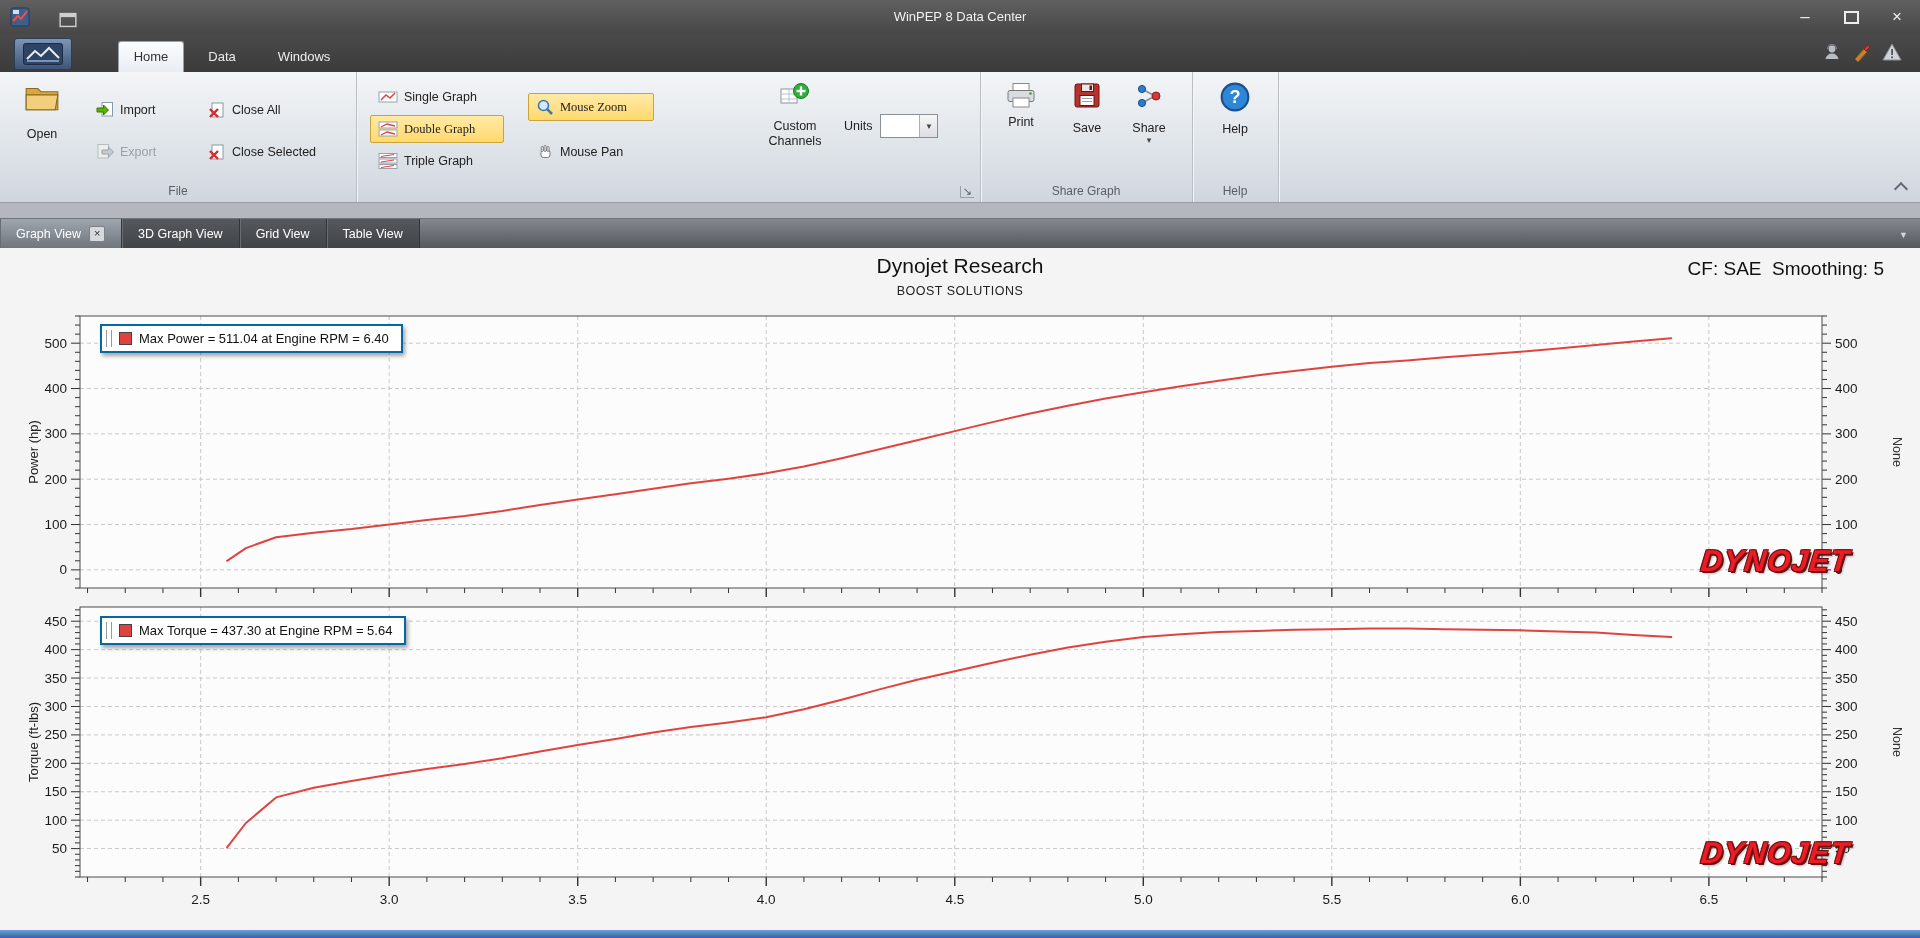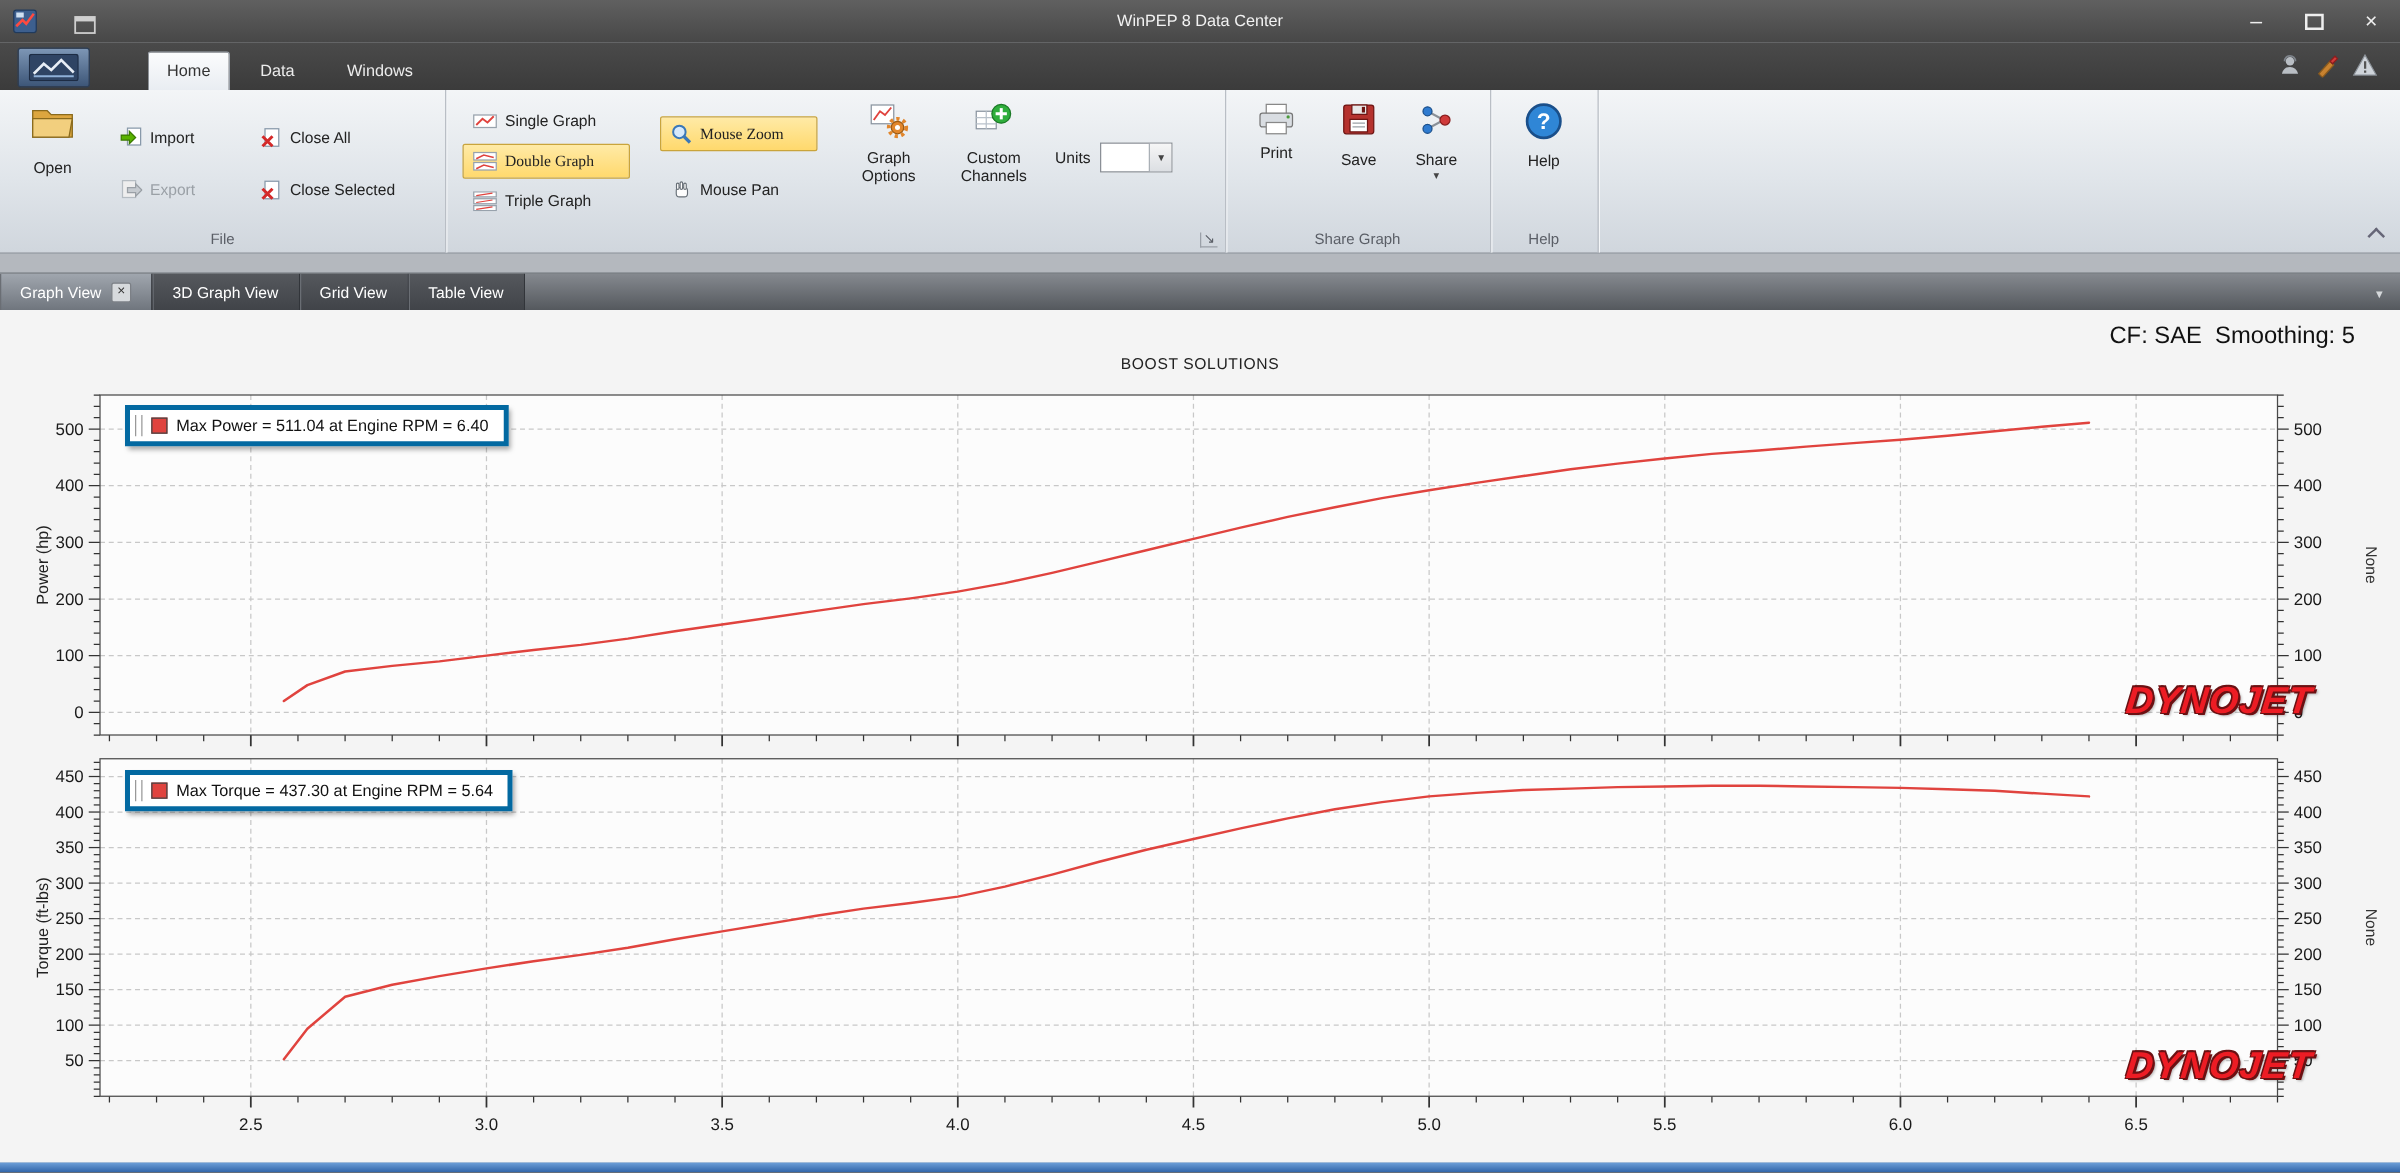--- a/index.html
+++ b/index.html
@@ -47,21 +47,21 @@
   .content{position:absolute;top:248px;left:0;right:0;bottom:8px;background:#f4f4f4;}
   .page-title{position:absolute;top:6px;left:0;right:0;text-align:center;font-size:21px;color:#111;}
   .page-subtitle{position:absolute;top:36px;left:0;right:0;text-align:center;font-size:12.5px;letter-spacing:.5px;color:#222;}
   .cf-info{position:absolute;top:10px;right:36px;font-size:19px;color:#111;white-space:pre;}
   .chart{position:absolute;left:0;width:1920px;}
   .plot{display:block;}
   svg text{font-family:"Liberation Sans",sans-serif;font-size:13.5px;fill:#1a1a1a;}
   .ylab,.ylab-r{position:absolute;font-size:13px;color:#222;writing-mode:vertical-rl;}
   .ylab{transform:translateY(-50%) rotate(180deg);}
   .ylab-r{transform:translateY(-50%);font-size:12.5px;color:#333;}
-  .legend{position:absolute;left:100px;height:25px;display:flex;align-items:center;gap:7px;background:#fff;border:4px solid #0369a1;box-shadow:2px 3px 4px rgba(0,0,0,.35);padding:0 12px 0 4px;font-size:13px;color:#111;white-space:nowrap;}
+  .legend{position:absolute;left:100px;height:25px;display:flex;align-items:center;gap:7px;background:#fff;border:2px solid #0369a1;box-shadow:2px 3px 4px rgba(0,0,0,.35);padding:0 12px 0 4px;font-size:13px;color:#111;white-space:nowrap;}
   .legend-grip{width:4px;height:17px;border-left:1px solid #999;border-right:1px solid #999;}
   .legend-swatch{width:11px;height:11px;border:1px solid #444;background:#e0433e;}
   .watermark{position:absolute;right:70px;font-size:30px;font-weight:bold;font-style:italic;letter-spacing:1px;color:#ed1c24;transform:skewX(-6deg);
     text-shadow:-1px -1px 0 #6b1113,1px -1px 0 #6b1113,-1px 1px 0 #6b1113,2px 2px 0 #6b1113,3px 3px 2px rgba(0,0,0,.25);}
   .xlabel{position:absolute;top:668px;left:0;right:0;text-align:center;font-size:13.5px;color:#111;}
   .taskbar-edge{position:absolute;left:0;right:0;bottom:0;height:8px;background:linear-gradient(#6d9fd8,#2f63a7);}
 </style>
 </head>
 <body>
 
@@ -196,30 +196,20 @@
       <div class="smbtn" style="left:172px;top:66px;width:110px">
         <svg width="18" height="18" viewBox="0 0 18 18">
           <rect x="5" y="7" width="9" height="7.5" rx="2.5" fill="#fdfdfd" stroke="#666e76" stroke-width="0.9"></rect>
           <rect x="5.2" y="3.5" width="2" height="5" rx="1" fill="#fdfdfd" stroke="#666e76" stroke-width="0.9"></rect>
           <rect x="8.1" y="2.5" width="2" height="6" rx="1" fill="#fdfdfd" stroke="#666e76" stroke-width="0.9"></rect>
           <rect x="11" y="3.5" width="2" height="5" rx="1" fill="#fdfdfd" stroke="#666e76" stroke-width="0.9"></rect>
         </svg>
         <span>Mouse Pan</span>
       </div>
 
-      <div class="bigbtn" style="left:318px;top:2px;width:72px;height:104px">
-        <svg width="32" height="30" viewBox="0 0 32 30">
-          <rect x="2" y="3" width="18" height="15" fill="#fff" stroke="#8a94a0"></rect>
-          <polyline points="4,15 9,8 13,11 18,5" fill="none" stroke="#e0433e" stroke-width="1.5"></polyline>
-          <circle cx="23" cy="21" r="7" fill="none" stroke="#e2862b" stroke-width="3" stroke-dasharray="2.6 2.7"></circle>
-          <circle cx="23" cy="21" r="5" fill="#e2862b" stroke="#9c5a12"></circle>
-          <circle cx="23" cy="21" r="2" fill="#fff"></circle>
-        </svg>
-        <span style="margin-top:8px">Graph Options</span>
-      </div>
       <div class="bigbtn" style="left:398px;top:2px;width:80px;height:104px">
         <svg width="32" height="30" viewBox="0 0 32 30">
           <rect x="2" y="8" width="16" height="14" fill="#fff" stroke="#8a94a0"></rect>
           <line x1="2" y1="13" x2="18" y2="13" stroke="#b9c2cb"></line>
           <line x1="2" y1="18" x2="18" y2="18" stroke="#b9c2cb"></line>
           <line x1="10" y1="8" x2="10" y2="22" stroke="#b9c2cb"></line>
           <circle cx="22" cy="10" r="7.5" fill="#2fae3c" stroke="#1b7a26"></circle>
           <rect x="20.8" y="5.5" width="2.4" height="9" fill="#fff"></rect>
           <rect x="17.5" y="8.8" width="9" height="2.4" fill="#fff"></rect>
         </svg>
@@ -297,20 +287,21 @@
     <div class="vtab">
       <span>Grid View</span>
     </div>
     <div class="vtab">
       <span>Table View</span>
     </div>
     <span class="vtab-overflow">▼</span>
   </div>
 
   <div class="content">
+    <div class="page-title">Dynojet Research</div>
     <div class="page-subtitle">BOOST SOLUTIONS</div>
     <div class="cf-info">CF: SAE  Smoothing: 5</div>
 
     <div class="chart" style="top:62px;height:295px">
       <svg class="plot" id="csvg0" width="1920" height="295">
           <rect x="80" y="6" width="1742" height="272" fill="#fcfcfc"></rect>
           <line x1="200.6580086580086" x2="200.6580086580086" y1="6" y2="278" stroke="#c8c8c8" stroke-dasharray="4 3"></line>
           <line x1="389.18614718614714" x2="389.18614718614714" y1="6" y2="278" stroke="#c8c8c8" stroke-dasharray="4 3"></line>
           <line x1="577.7142857142858" x2="577.7142857142858" y1="6" y2="278" stroke="#c8c8c8" stroke-dasharray="4 3"></line>
           <line x1="766.2424242424244" x2="766.2424242424244" y1="6" y2="278" stroke="#c8c8c8" stroke-dasharray="4 3"></line>

